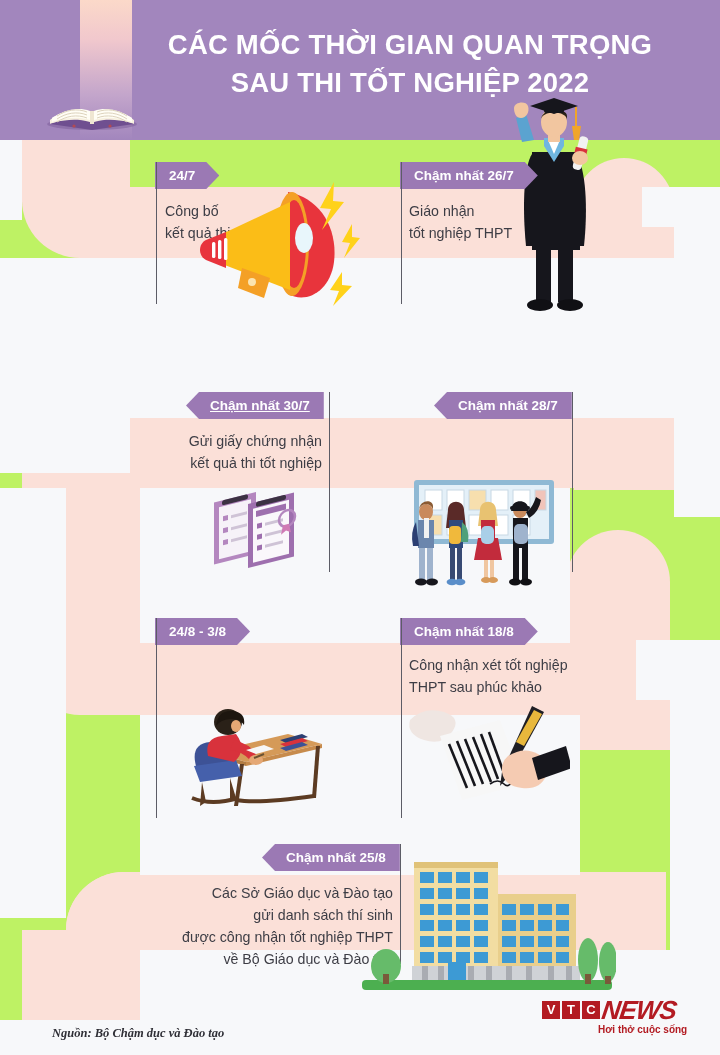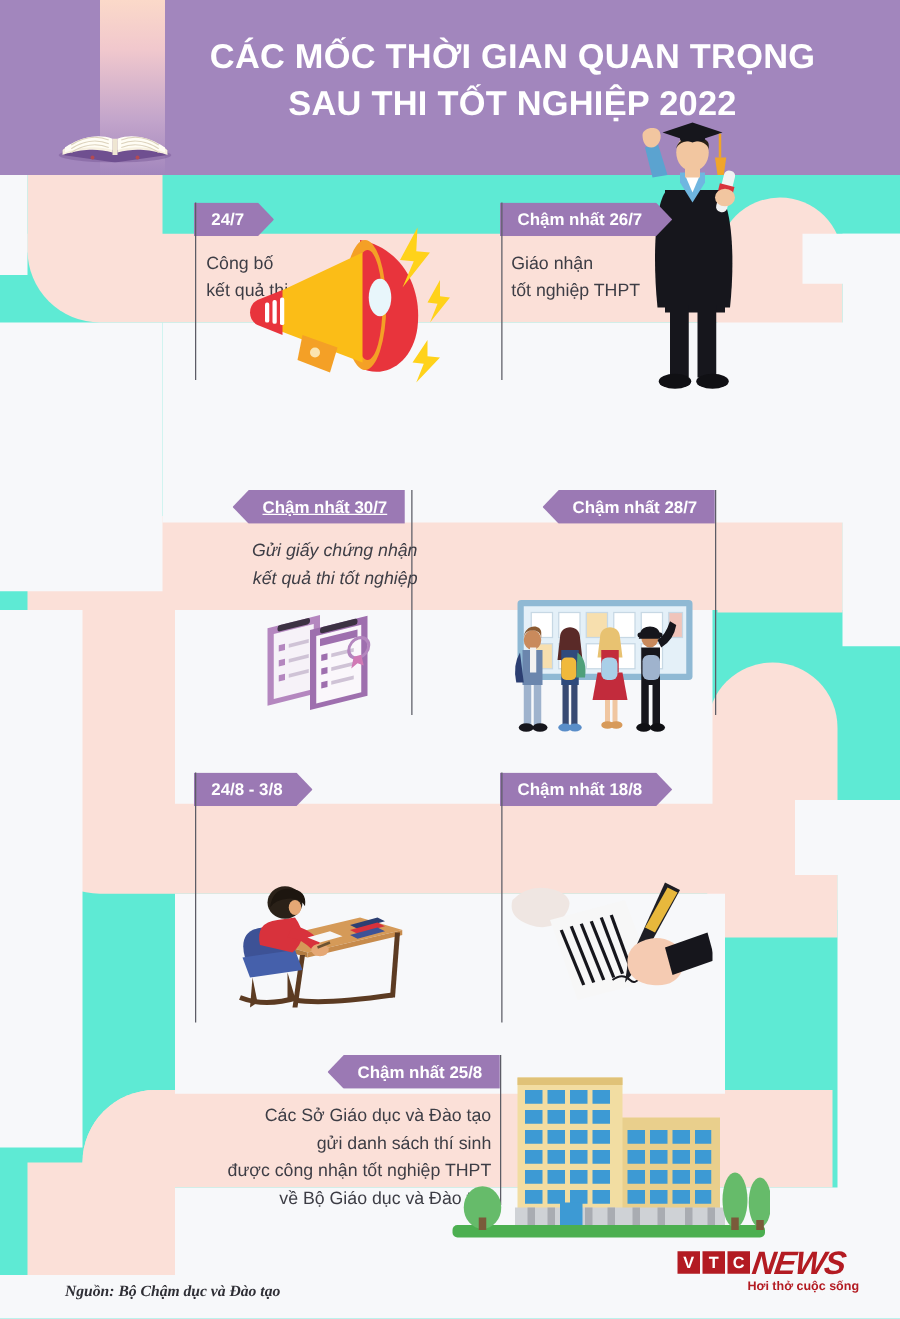--- a/index.html
+++ b/index.html
@@ -2,21 +2,21 @@
 <html><head>
 <meta charset="utf-8">
 <style>
   html,body{margin:0;padding:0;}
   body{
     width:720px;height:1055px;overflow:hidden;
     background:#f7f8fa;
     font-family:"Liberation Sans","DejaVu Sans",sans-serif;
     position:relative;
   }
-  #stage{position:absolute;inset:0;width:720px;height:1055px;overflow:hidden;background:#5eead4;}
+  #stage{position:absolute;inset:0;width:720px;height:1055px;overflow:hidden;background:#bef264;}
 
   
   .header{position:absolute;left:0;top:0;width:720px;height:140px;
           background:linear-gradient(180deg,#a286bd 0%,#a286bd 100%);overflow:hidden;}
   .hdr-band{position:absolute;left:80px;top:0;width:52px;height:140px;
             background:linear-gradient(180deg,#fbd9c9 0%,#f1c8cd 28%,#c3a5cb 68%,#a286bd 100%);}
   .hdr-title{position:absolute;left:130px;top:26px;width:560px;color:#ffffff;
              font-weight:bold;font-size:27.5px;line-height:1.38;letter-spacing:.2px;
              text-align:center;}
   .hdr-title .l2{display:block;}
@@ -207,21 +207,21 @@
     <span class="lbl">Chậm nhất 26/7</span>
   </div>
   <div class="vline" style="left:401px;top:162px;height:142px;"></div>
   <div class="steptxt al" style="left:409px;top:200px;width:200px;">Giáo nhận
 tốt nghiệp THPT</div>
 
   <div class="tag left" style="left:186px;top:392px;text-decoration:underline;">
     <span class="lbl">Chậm nhất 30/7</span>
   </div>
   <div class="vline" style="left:329px;top:392px;height:180px;"></div>
-  <div class="steptxt ar" style="left:142px;top:430px;width:192px;font-style:italic;">Gửi giấy chứng nhận
+  <div class="steptxt ar" style="left:130px;top:430px;width:192px;">Gửi giấy chứng nhận
 kết quả thi tốt nghiệp</div>
 
   <svg class="ill" style="left:208px;top:482px;width:110px;height:100px;" viewBox="0 0 110 100">
     <g transform="skewY(-14)">
       <rect x="6" y="22" width="42" height="62" fill="#b487bf"></rect>
       <rect x="11" y="28" width="32" height="52" fill="#f6f2f8"></rect>
       <rect x="14" y="22" width="26" height="5" rx="2" fill="#3c3243"></rect>
       <g fill="#b487bf">
           <rect x="15" y="38" width="5" height="5"></rect>
           <rect x="15" y="50" width="5" height="5"></rect>
@@ -348,20 +348,22 @@
     <path d="M104 44 l22 -6 l6 3 l-22 6z" fill="#d8323c"></path>
     <path d="M104 48 l22 -6 l6 3 l-22 6z" fill="#3d5296"></path>
 
     <path d="M70 50 l18 -5 l10 4 l-18 5z" fill="#f7f7f7"></path>
   </svg>
 
   <div class="tag right" style="left:400px;top:618px;">
     <span class="lbl">Chậm nhất 18/8</span>
   </div>
   <div class="vline" style="left:401px;top:618px;height:200px;"></div>
+  <div class="steptxt al" style="left:409px;top:654px;width:240px;">Công nhận xét tốt nghiệp
+THPT sau phúc khảo</div>
 
   <svg class="ill" style="left:404px;top:700px;width:166px;height:104px;" viewBox="0 0 166 104">
     <path d="M6 20 q14 -14 34 -8 q18 6 8 20 q-10 14 -28 8 q-18 -6 -14 -20z" fill="#efe6e2"></path>
     <path d="M36 36 L96 20 L120 84 L58 100 Z" fill="#f7f7f7"></path>
     <g stroke="#16161c" stroke-width="2.6">
       <line x1="45" y1="44" x2="63" y2="88"></line>
       <line x1="53" y1="41" x2="71" y2="86"></line>
       <line x1="61" y1="39" x2="79" y2="84"></line>
       <line x1="69" y1="37" x2="87" y2="82"></line>
       <line x1="77" y1="34" x2="94" y2="79"></line>

